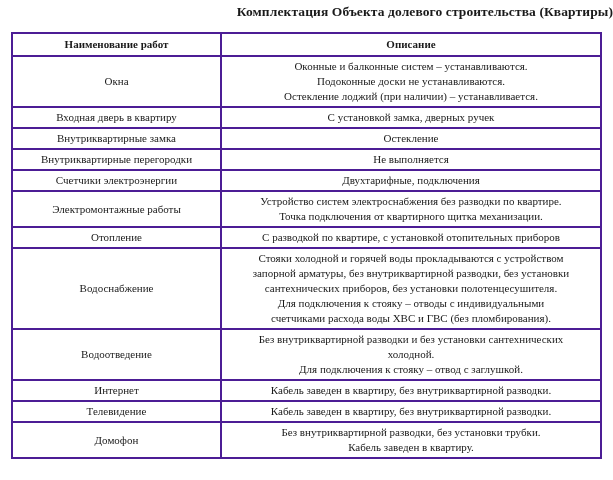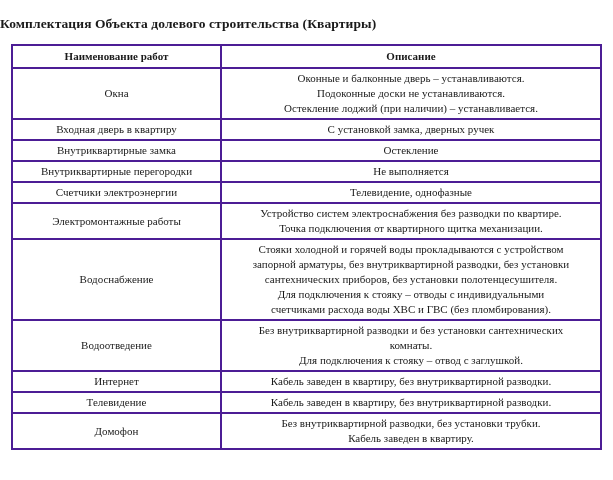--- a/index.html
+++ b/index.html
@@ -8,25 +8,25 @@
   }
   body {
     width: 613px;
     height: 480px;
     background: #ffffff;
     overflow: hidden;
     font-family: "Liberation Serif", serif;
     color: #1a1a1a;
   }
   .doc-title {
-    text-align: left;
+    text-align: right;
     font-weight: bold;
     font-size: 13.5px;
     line-height: 15px;
-    padding-top: 16px;
+    padding-top: 4px;
     letter-spacing: 0.1px;
   }
   table.spec-table {
     border-collapse: collapse;
     table-layout: fixed;
     width: 589px;
     margin: 13px 0 0 11px;
     border: 2px solid #2e2e2e;
   }
   .spec-table th,
@@ -64,21 +64,21 @@
   <thead>
     <tr>
       <th>Наименование работ</th>
       <th>Описание</th>
     </tr>
   </thead>
   <tbody>
       <tr>
         <td class="name-cell">Окна</td>
         <td class="desc-cell">
-          <div class="desc-line">Оконные и балконные дверь – устанавливаются.</div>
+          <div class="desc-line">Оконные и балконные систем – устанавливаются.</div>
           <div class="desc-line">Подоконные доски не устанавливаются.</div>
           <div class="desc-line">Остекление лоджий (при наличии) – устанавливается.</div>
         </td>
       </tr>
       <tr>
         <td class="name-cell">Входная дверь в квартиру</td>
         <td class="desc-cell">
           <div class="desc-line">С установкой замка, дверных ручек</div>
         </td>
       </tr>
@@ -90,45 +90,51 @@
       </tr>
       <tr>
         <td class="name-cell">Внутриквартирные перегородки</td>
         <td class="desc-cell">
           <div class="desc-line">Не выполняется</div>
         </td>
       </tr>
       <tr>
         <td class="name-cell">Счетчики электроэнергии</td>
         <td class="desc-cell">
-          <div class="desc-line">Телевидение, однофазные</div>
+          <div class="desc-line">Двухтарифные, подключения</div>
         </td>
       </tr>
       <tr>
         <td class="name-cell">Электромонтажные работы</td>
         <td class="desc-cell">
           <div class="desc-line">Устройство систем электроснабжения без разводки по квартире.</div>
           <div class="desc-line">Точка подключения от квартирного щитка механизации.</div>
+        </td>
+      </tr>
+      <tr>
+        <td class="name-cell">Отопление</td>
+        <td class="desc-cell">
+          <div class="desc-line">С разводкой по квартире, с установкой отопительных приборов</div>
         </td>
       </tr>
       <tr>
         <td class="name-cell">Водоснабжение</td>
         <td class="desc-cell">
           <div class="desc-line">Стояки холодной и горячей воды прокладываются с устройством</div>
           <div class="desc-line">запорной арматуры, без внутриквартирной разводки, без установки</div>
           <div class="desc-line">сантехнических приборов, без установки полотенцесушителя.</div>
           <div class="desc-line">Для подключения к стояку – отводы с индивидуальными</div>
           <div class="desc-line">счетчиками расхода воды ХВС и ГВС (без пломбирования).</div>
         </td>
       </tr>
       <tr>
         <td class="name-cell">Водоотведение</td>
         <td class="desc-cell">
           <div class="desc-line">Без внутриквартирной разводки и без установки сантехнических</div>
-          <div class="desc-line">комнаты.</div>
+          <div class="desc-line">холодной.</div>
           <div class="desc-line">Для подключения к стояку – отвод с заглушкой.</div>
         </td>
       </tr>
       <tr>
         <td class="name-cell">Интернет</td>
         <td class="desc-cell">
           <div class="desc-line">Кабель заведен в квартиру, без внутриквартирной разводки.</div>
         </td>
       </tr>
       <tr>

